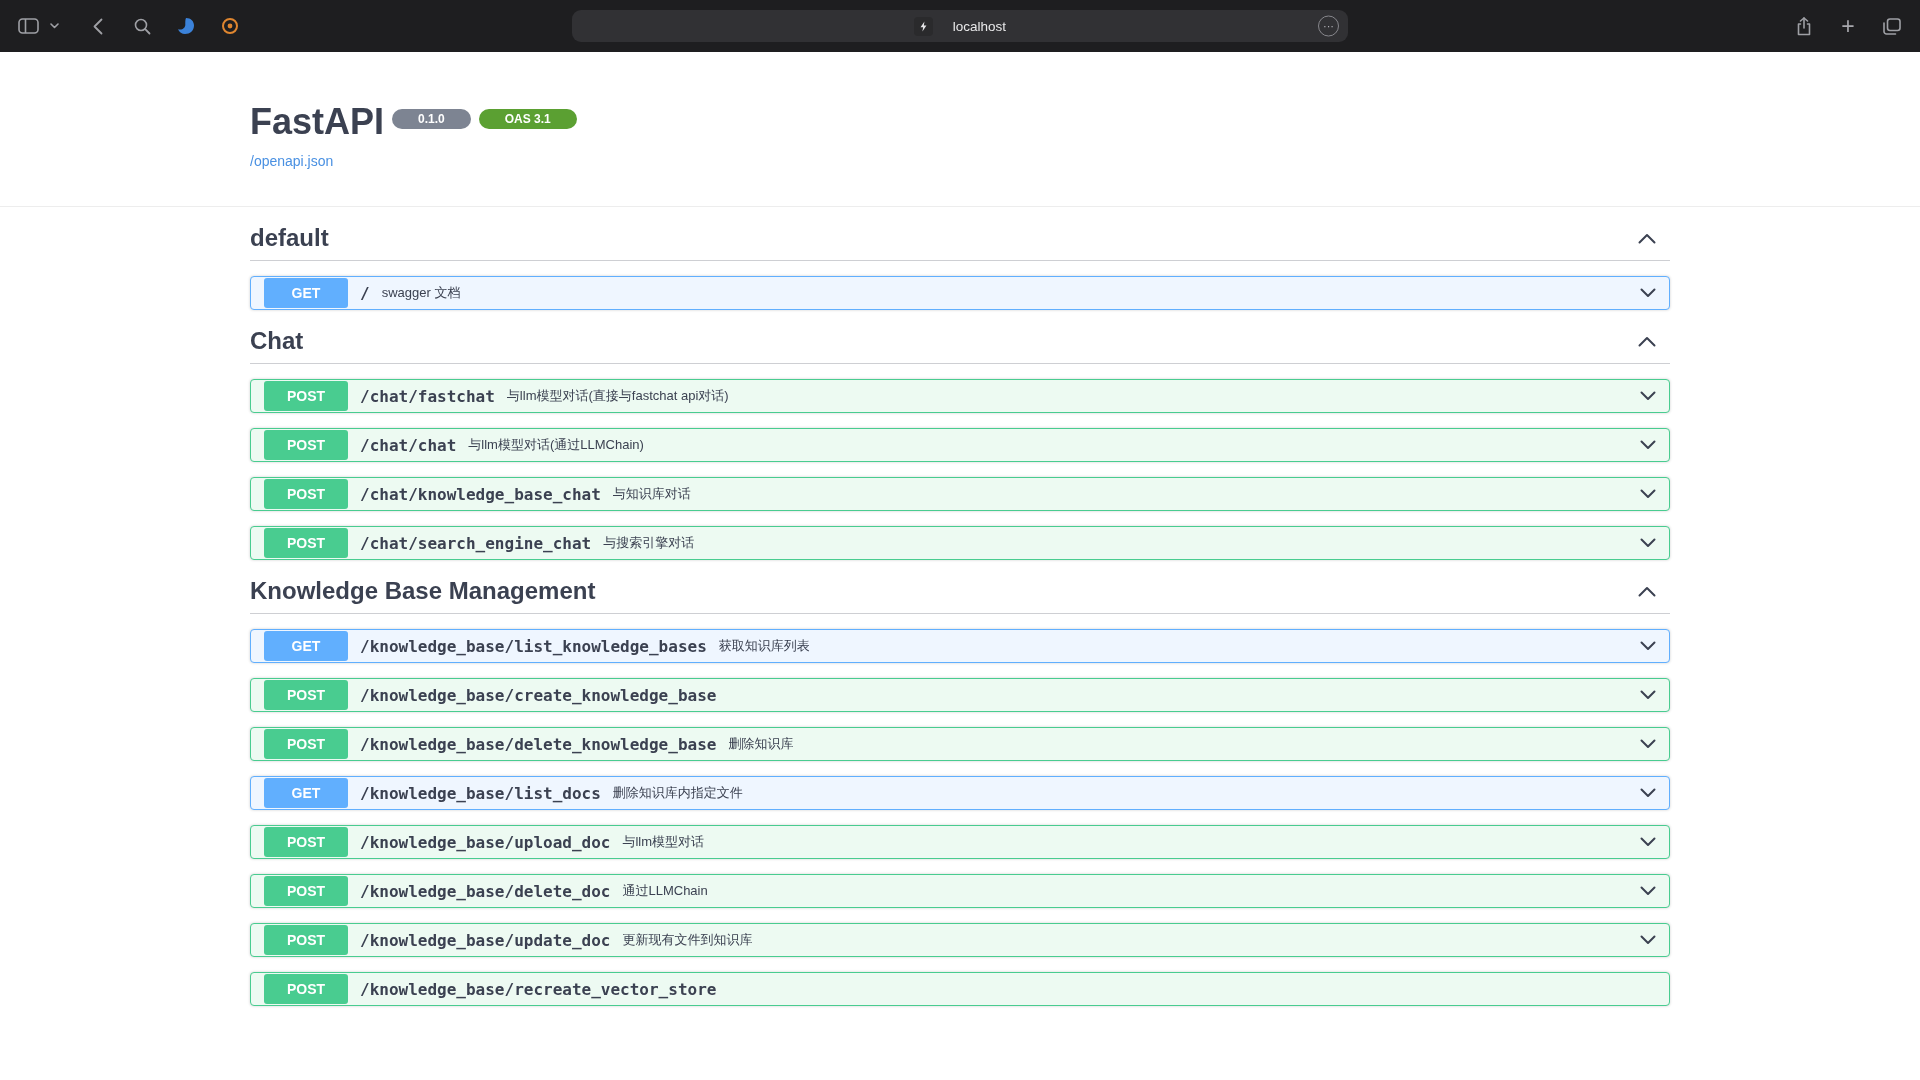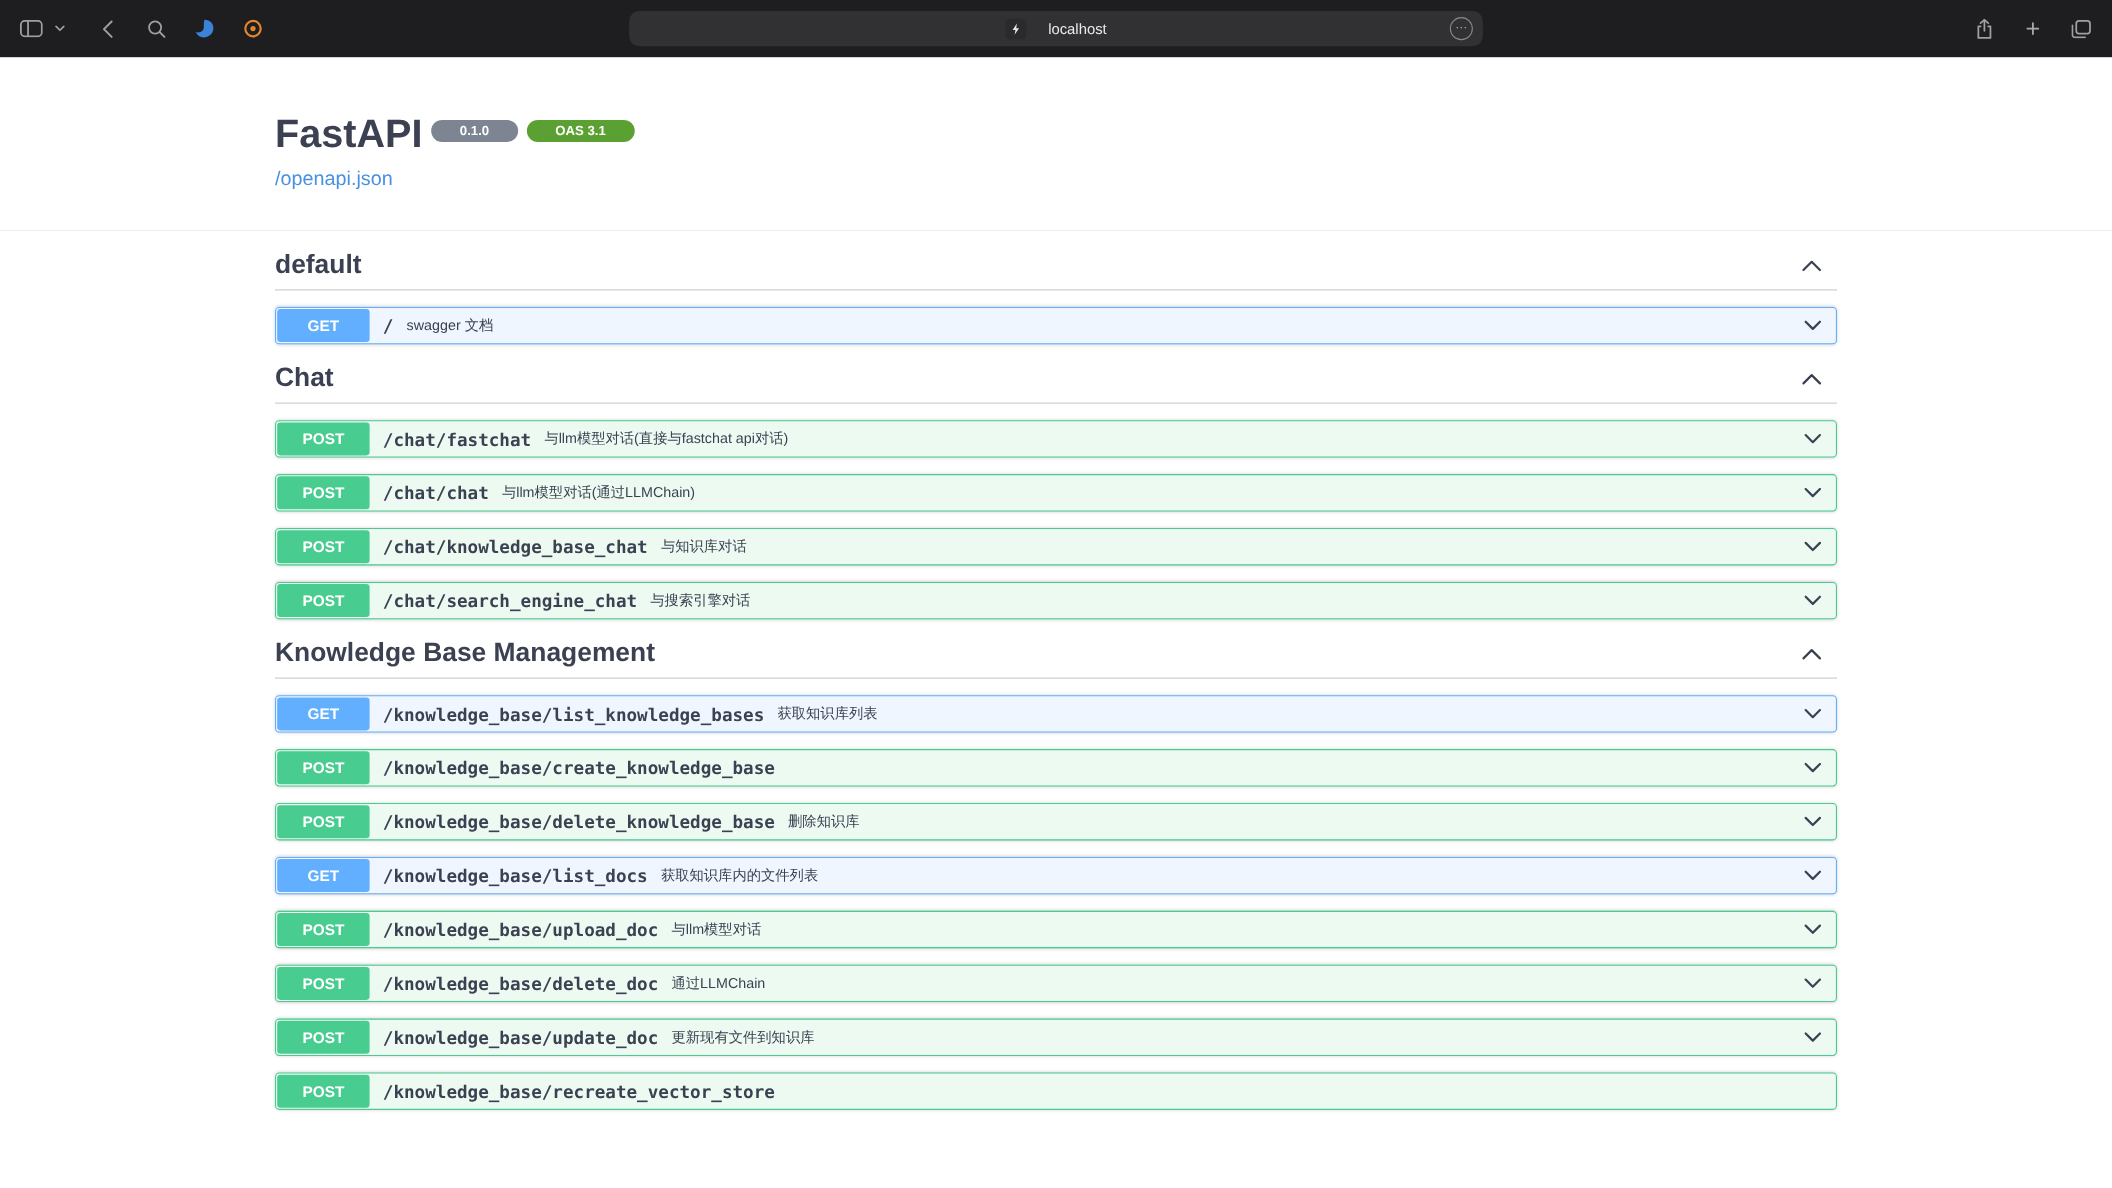--- a/index.html
+++ b/index.html
@@ -16,33 +16,33 @@
   .plus-btn{color:#a8a8ad;font-size:23px;font-weight:400;font-family:"Liberation Sans",sans-serif;}
 
   
   .page{height:1028px;background:#fff;color:#3b4151;overflow:hidden;}
   .wrapper{max-width:1460px;margin:0 auto;padding:0 20px;box-sizing:border-box;}
   .info{margin:50px 0 36px;}
   .api-title{font-size:36px;line-height:40px;font-weight:700;margin:0 0 10px;color:#3b4151;}
   .badge{display:inline-block;vertical-align:super;font-size:12px;line-height:1;font-weight:700;color:#fff;border-radius:20px;padding:4px 26px;margin-left:8px;position:relative;top:2px;}
   .badge.version{background:var(--version-badge,#7d8492);}
   .badge.oas{background:var(--oas-badge,#5ba032);}
-  .spec-link{display:inline-block;color:var(--link,#4990e2);font-size:18px;text-decoration:none;cursor:pointer;}
+  .spec-link{display:inline-block;color:var(--link,#4990e2);font-size:14px;text-decoration:none;cursor:pointer;}
   .info-divider{border-bottom:1px solid rgba(0,0,0,.07);height:0;}
 
   .tag-section{margin-top:17px;}
   .opblock-tag{display:flex;align-items:center;font-size:24px;line-height:28px;font-weight:700;color:#3b4151;margin:0 0 15px;padding:0 0 8px;border-bottom:1px solid rgba(59,65,81,.25);cursor:pointer;}
   .tag-spacer{flex:1;}
   .expand-btn{background:none;border:none;padding:0;cursor:pointer;display:flex;align-items:center;}
   .opblock-tag .expand-btn{margin-right:14px;}
 
   .opblock{border-radius:4px;margin:0 0 15px;border:1px solid;box-shadow:0 0 3px rgba(0,0,0,.19);cursor:pointer;}
   .opblock-get{background:var(--get-bg,#eff6ff);border-color:var(--get,#61affe);}
   .opblock-post{background:var(--post-bg,#edfaf2);border-color:var(--post,#49cc90);}
-  .opblock-summary{display:flex;align-items:center;padding:1px;}
+  .opblock-summary{display:flex;align-items:center;padding:1px;margin-left:12px;}
   .method{width:84px;flex:none;text-align:center;padding:7px 0;border-radius:3px;color:#fff;font-weight:700;font-size:14px;font-family:"Liberation Sans",sans-serif;}
   .opblock-get .method{background:var(--get,#61affe);}
   .opblock-post .method{background:var(--post,#49cc90);}
   .path{font-family:"DejaVu Sans Mono","Liberation Mono",monospace;font-weight:700;font-size:16px;margin-left:12px;color:#3b4151;white-space:nowrap;}
   .op-desc{font-size:13px;margin-left:12px;color:#3b4151;white-space:nowrap;overflow:hidden;flex:1;}
   .op-expand{margin-left:auto;margin-right:12px;flex:none;}
 </style>
 </head>
 <body>
 
@@ -259,21 +259,21 @@
                   <path d="M1.5 1.5 L8 8 L14.5 1.5" fill="none" stroke="#3b4151" stroke-width="2" stroke-linecap="round" stroke-linejoin="round"></path>
                 </svg>
       </button>
     </div>
   </div>
 
   <div class="opblock opblock-get">
     <div class="opblock-summary">
       <span class="method">GET</span>
       <span class="path">/knowledge_base/list_docs</span>
-      <span class="op-desc">获取知识库内的文件列表</span>
+      <span class="op-desc">删除知识库内指定文件</span>
       <button class="expand-btn op-expand">
         <svg width="16" height="10" viewBox="0 0 16 10">
                   <path d="M1.5 1.5 L8 8 L14.5 1.5" fill="none" stroke="#3b4151" stroke-width="2" stroke-linecap="round" stroke-linejoin="round"></path>
                 </svg>
       </button>
     </div>
   </div>
 
   <div class="opblock opblock-post">
     <div class="opblock-summary">

